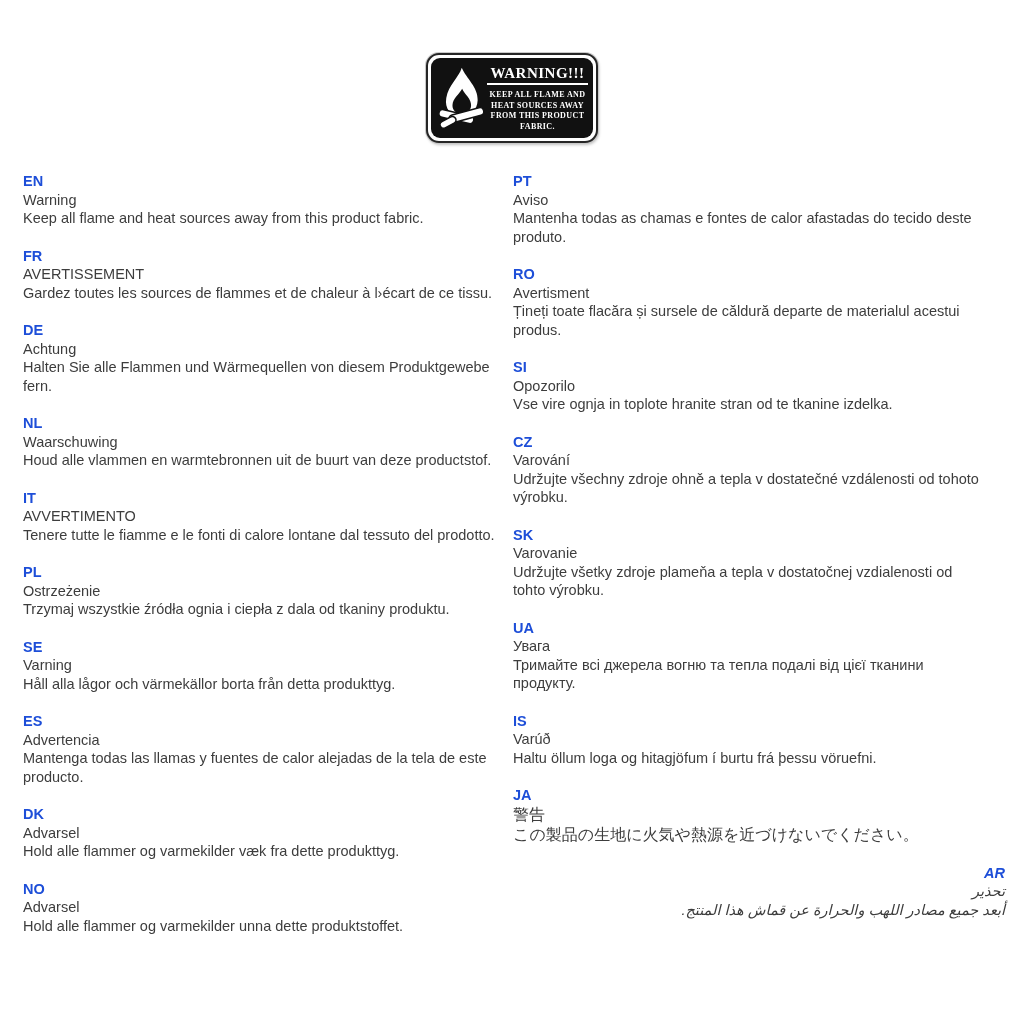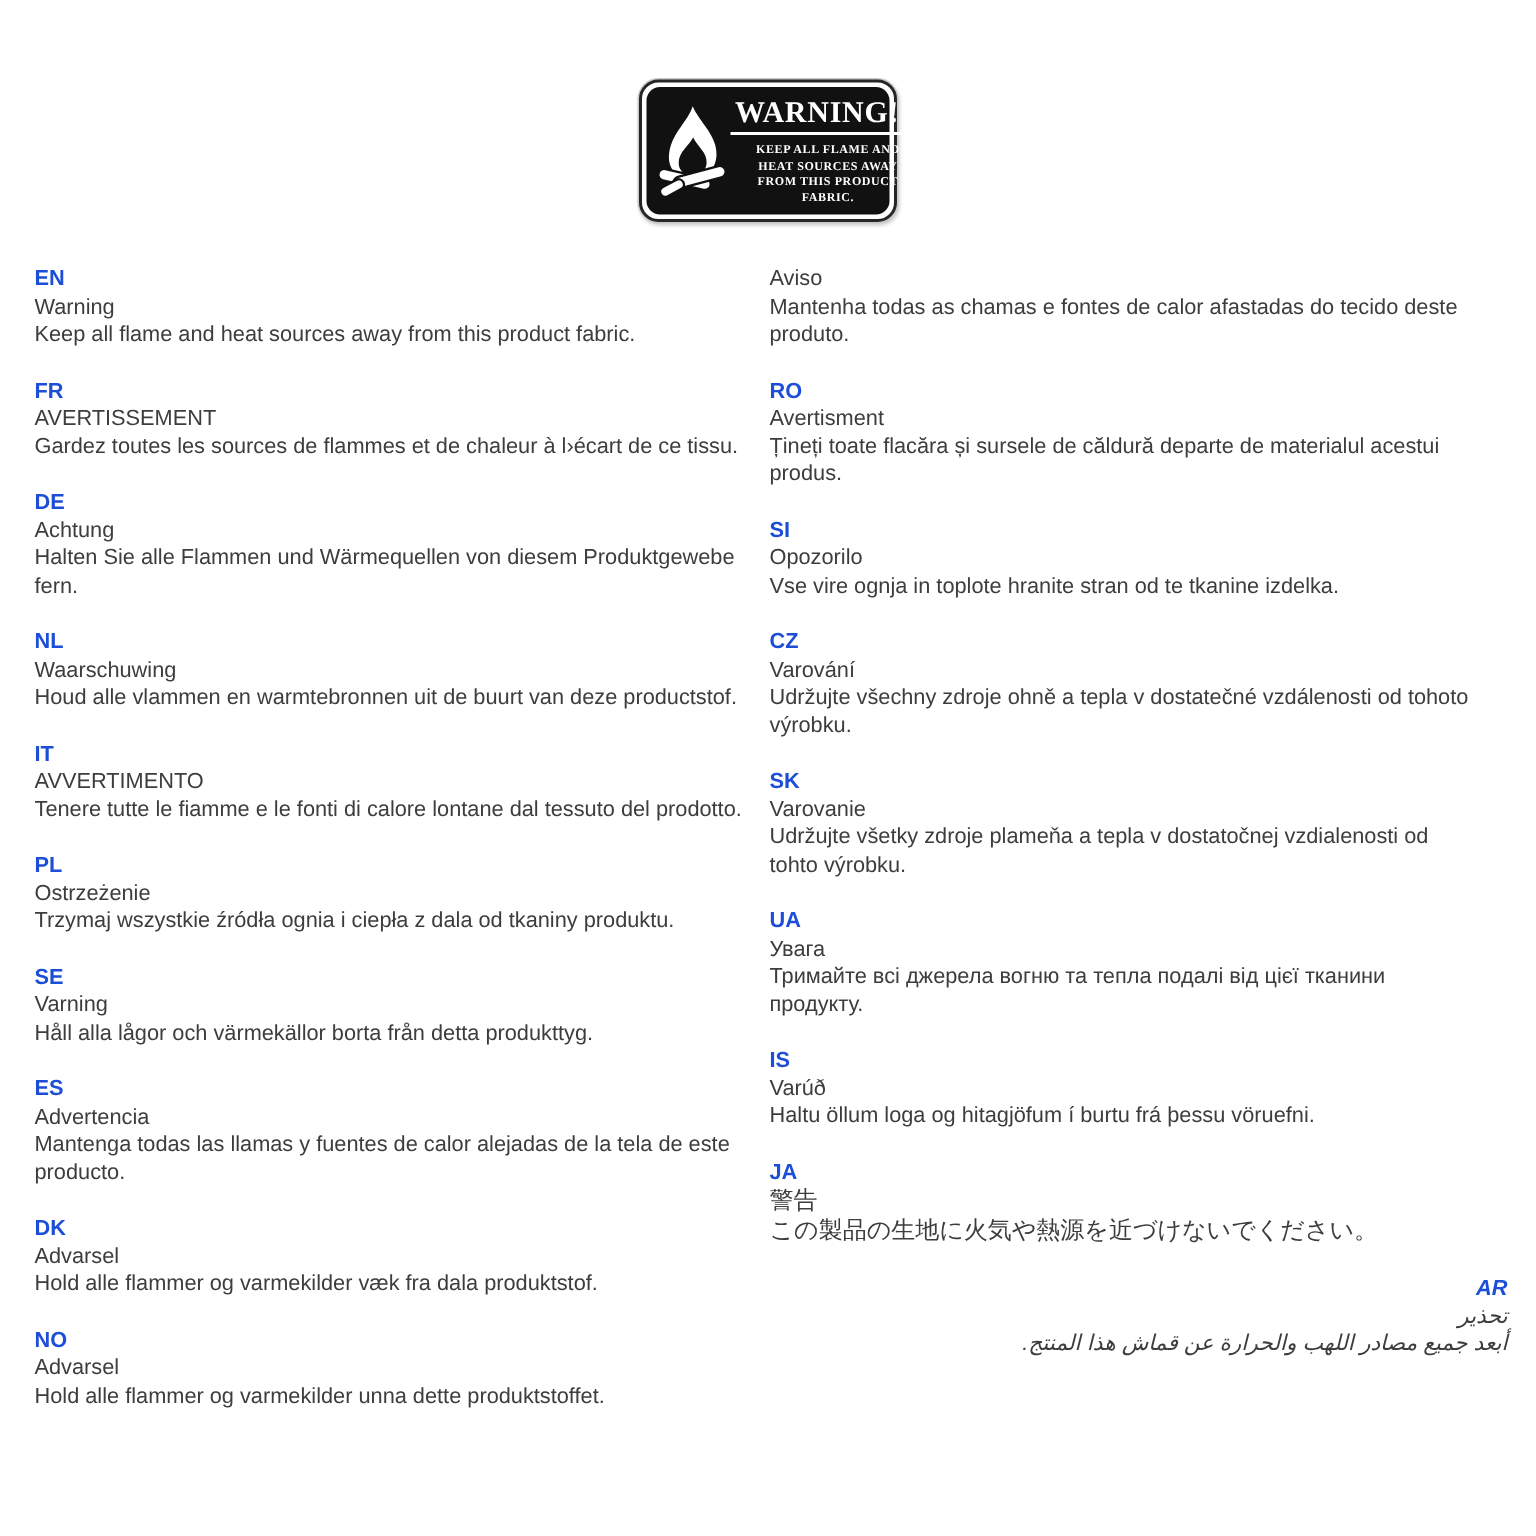--- a/index.html
+++ b/index.html
@@ -42,21 +42,21 @@
     justify-content: center;
   }
   .badge-textcol {
     flex: 1;
     text-align: center;
     color: #ffffff;
     font-family: "Liberation Serif", "DejaVu Serif", serif;
   }
   .badge-title {
     display: inline-block;
-    font-size: 20px;
+    font-size: 15px;
     font-weight: bold;
     letter-spacing: 0.5px;
     border-bottom: 2px solid #ffffff;
     padding: 0 3px 1px 3px;
     margin-bottom: 5px;
     white-space: nowrap;
   }
   .badge-line {
     font-size: 8px;
     font-weight: bold;
@@ -180,34 +180,35 @@
 
       <section class="lang-block">
         <h3 class="lang-code">ES</h3>
         <p class="lang-title">Advertencia</p>
         <p class="lang-text">Mantenga todas las llamas y fuentes de calor alejadas de la tela de este producto.</p>
       </section>
 
       <section class="lang-block">
         <h3 class="lang-code">DK</h3>
         <p class="lang-title">Advarsel</p>
-        <p class="lang-text">Hold alle flammer og varmekilder væk fra dala produktstof.</p>
+        <p class="lang-text">Hold alle flammer og varmekilder væk fra dette produkttyg.</p>
       </section>
 
       <section class="lang-block">
         <h3 class="lang-code">NO</h3>
         <p class="lang-title">Advarsel</p>
         <p class="lang-text">Hold alle flammer og varmekilder unna dette produktstoffet.</p>
       </section>
 
     </div>
 
     <div class="col-right">
 
       <section class="lang-block">
+        <h3 class="lang-code">PT</h3>
         <p class="lang-title">Aviso</p>
         <p class="lang-text">Mantenha todas as chamas e fontes de calor afastadas do tecido deste produto.</p>
       </section>
 
       <section class="lang-block">
         <h3 class="lang-code">RO</h3>
         <p class="lang-title">Avertisment</p>
         <p class="lang-text">Țineți toate flacăra și sursele de căldură departe de materialul acestui produs.</p>
       </section>
 

